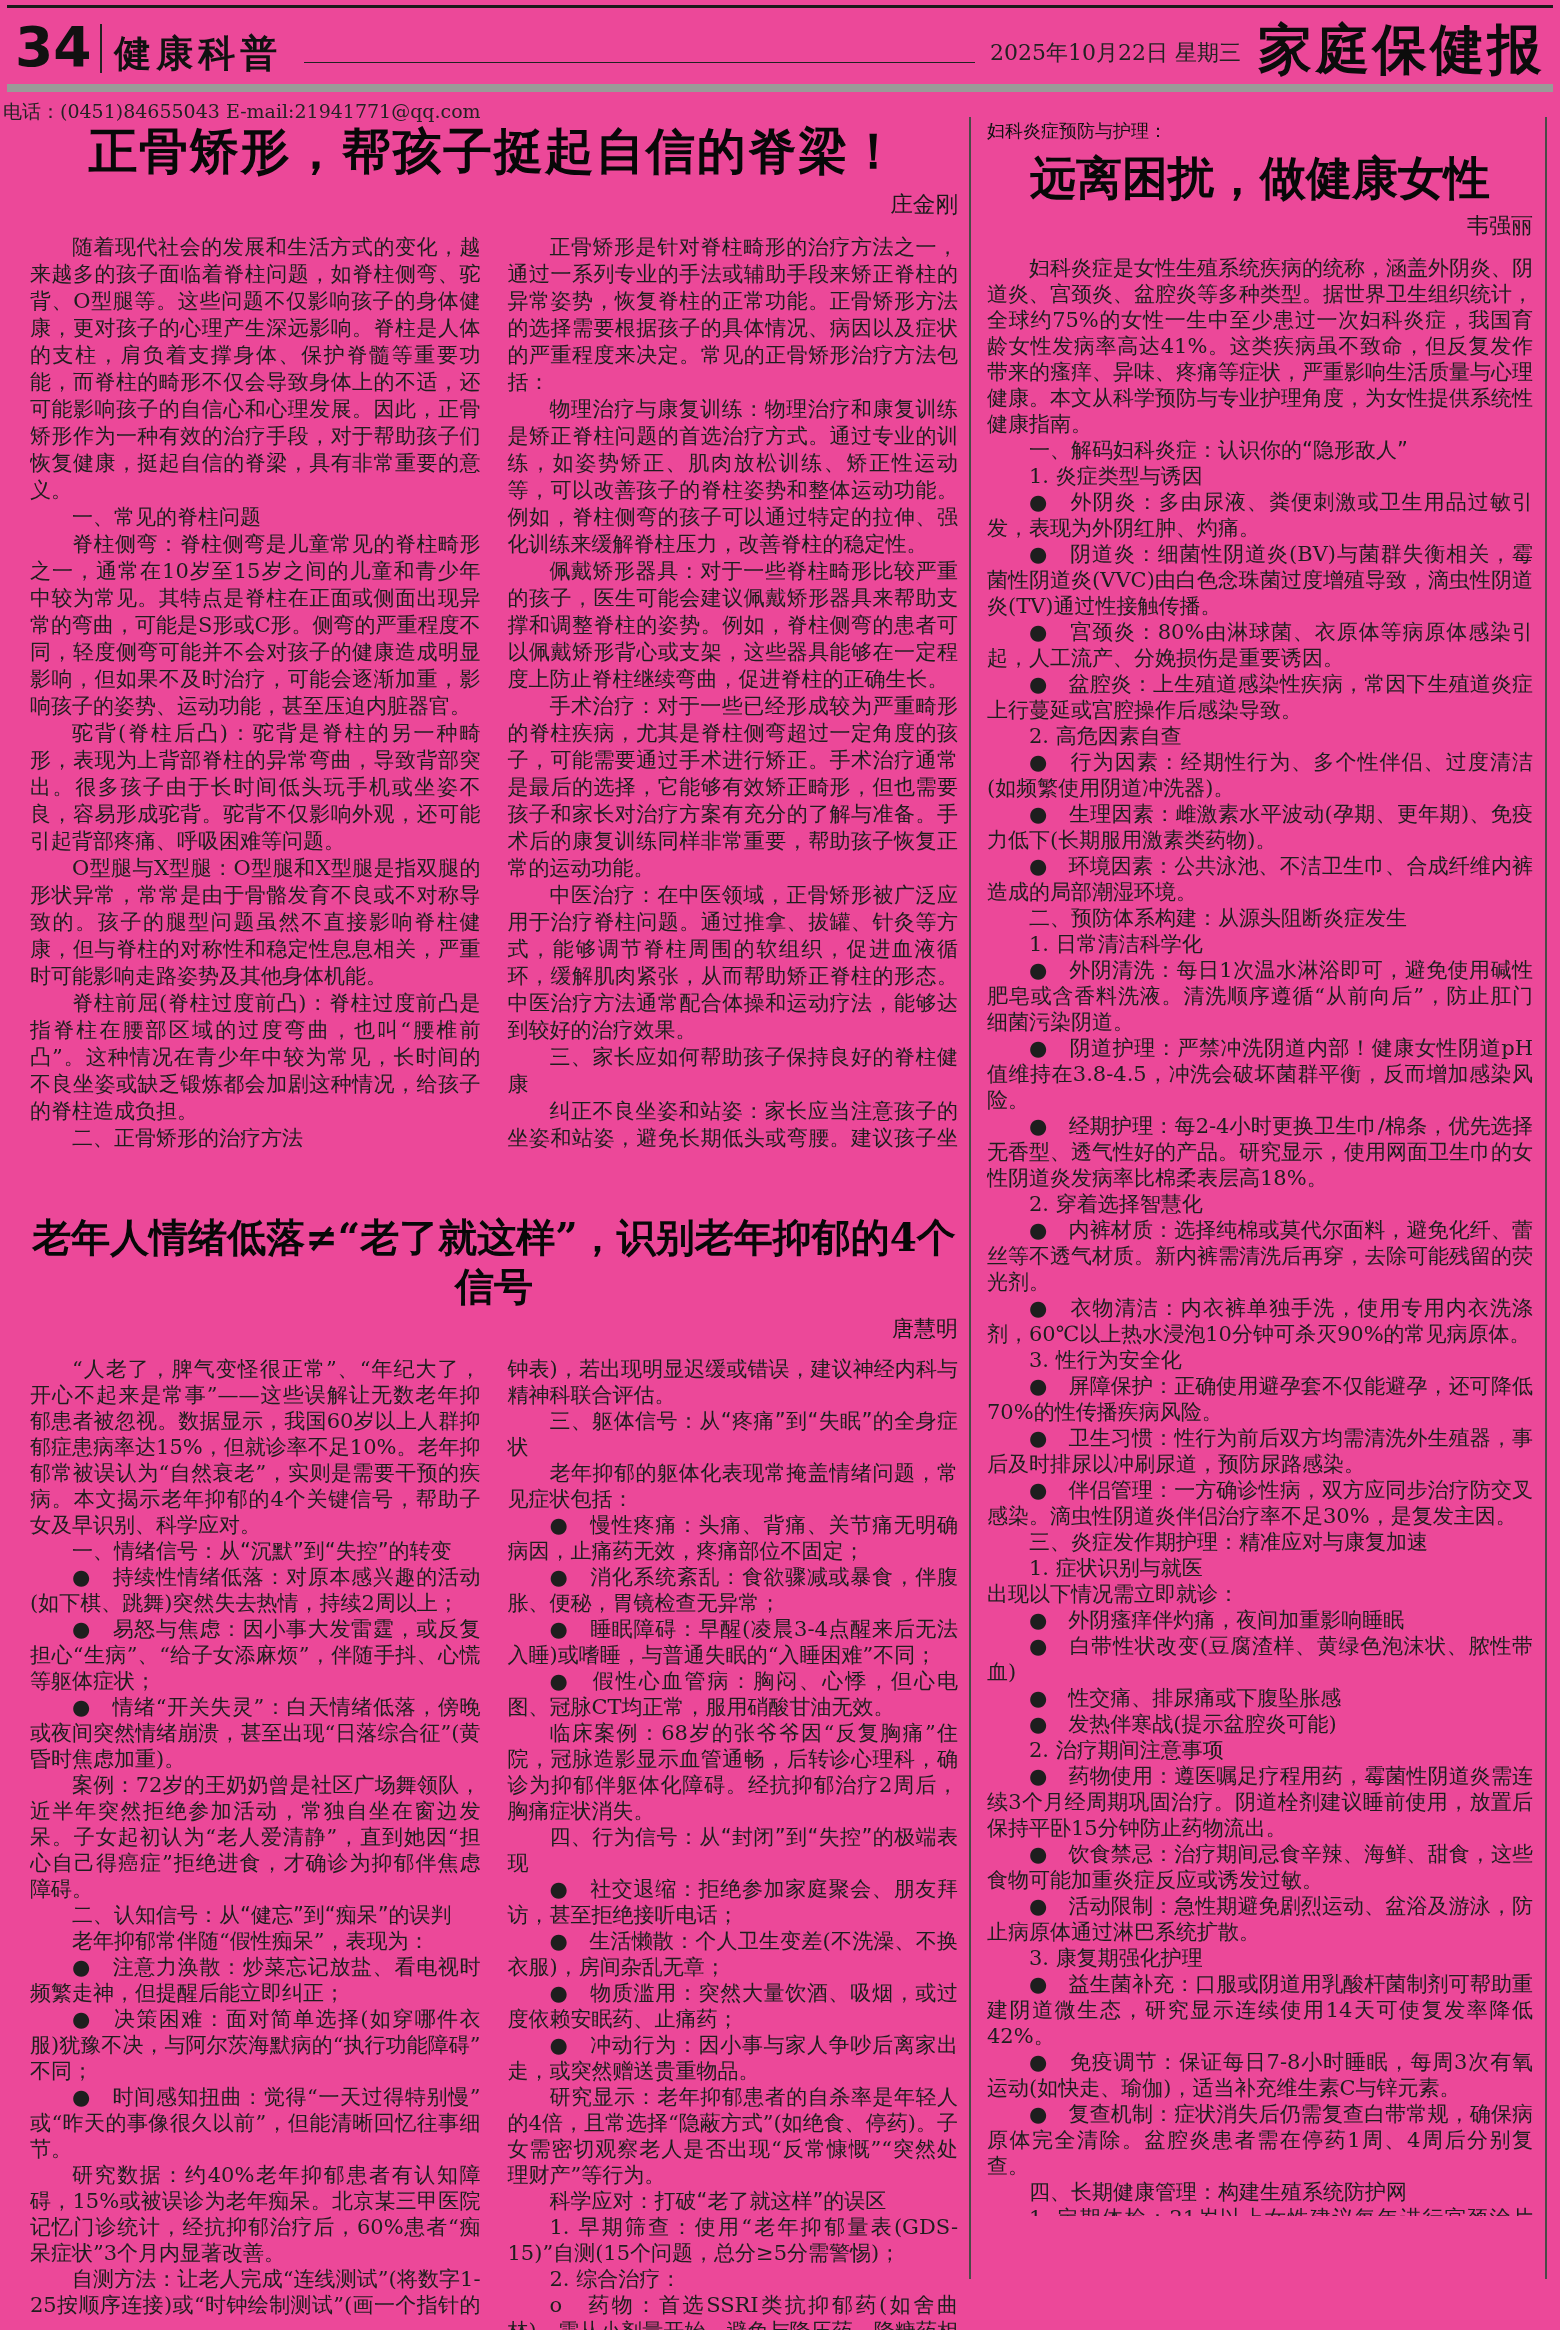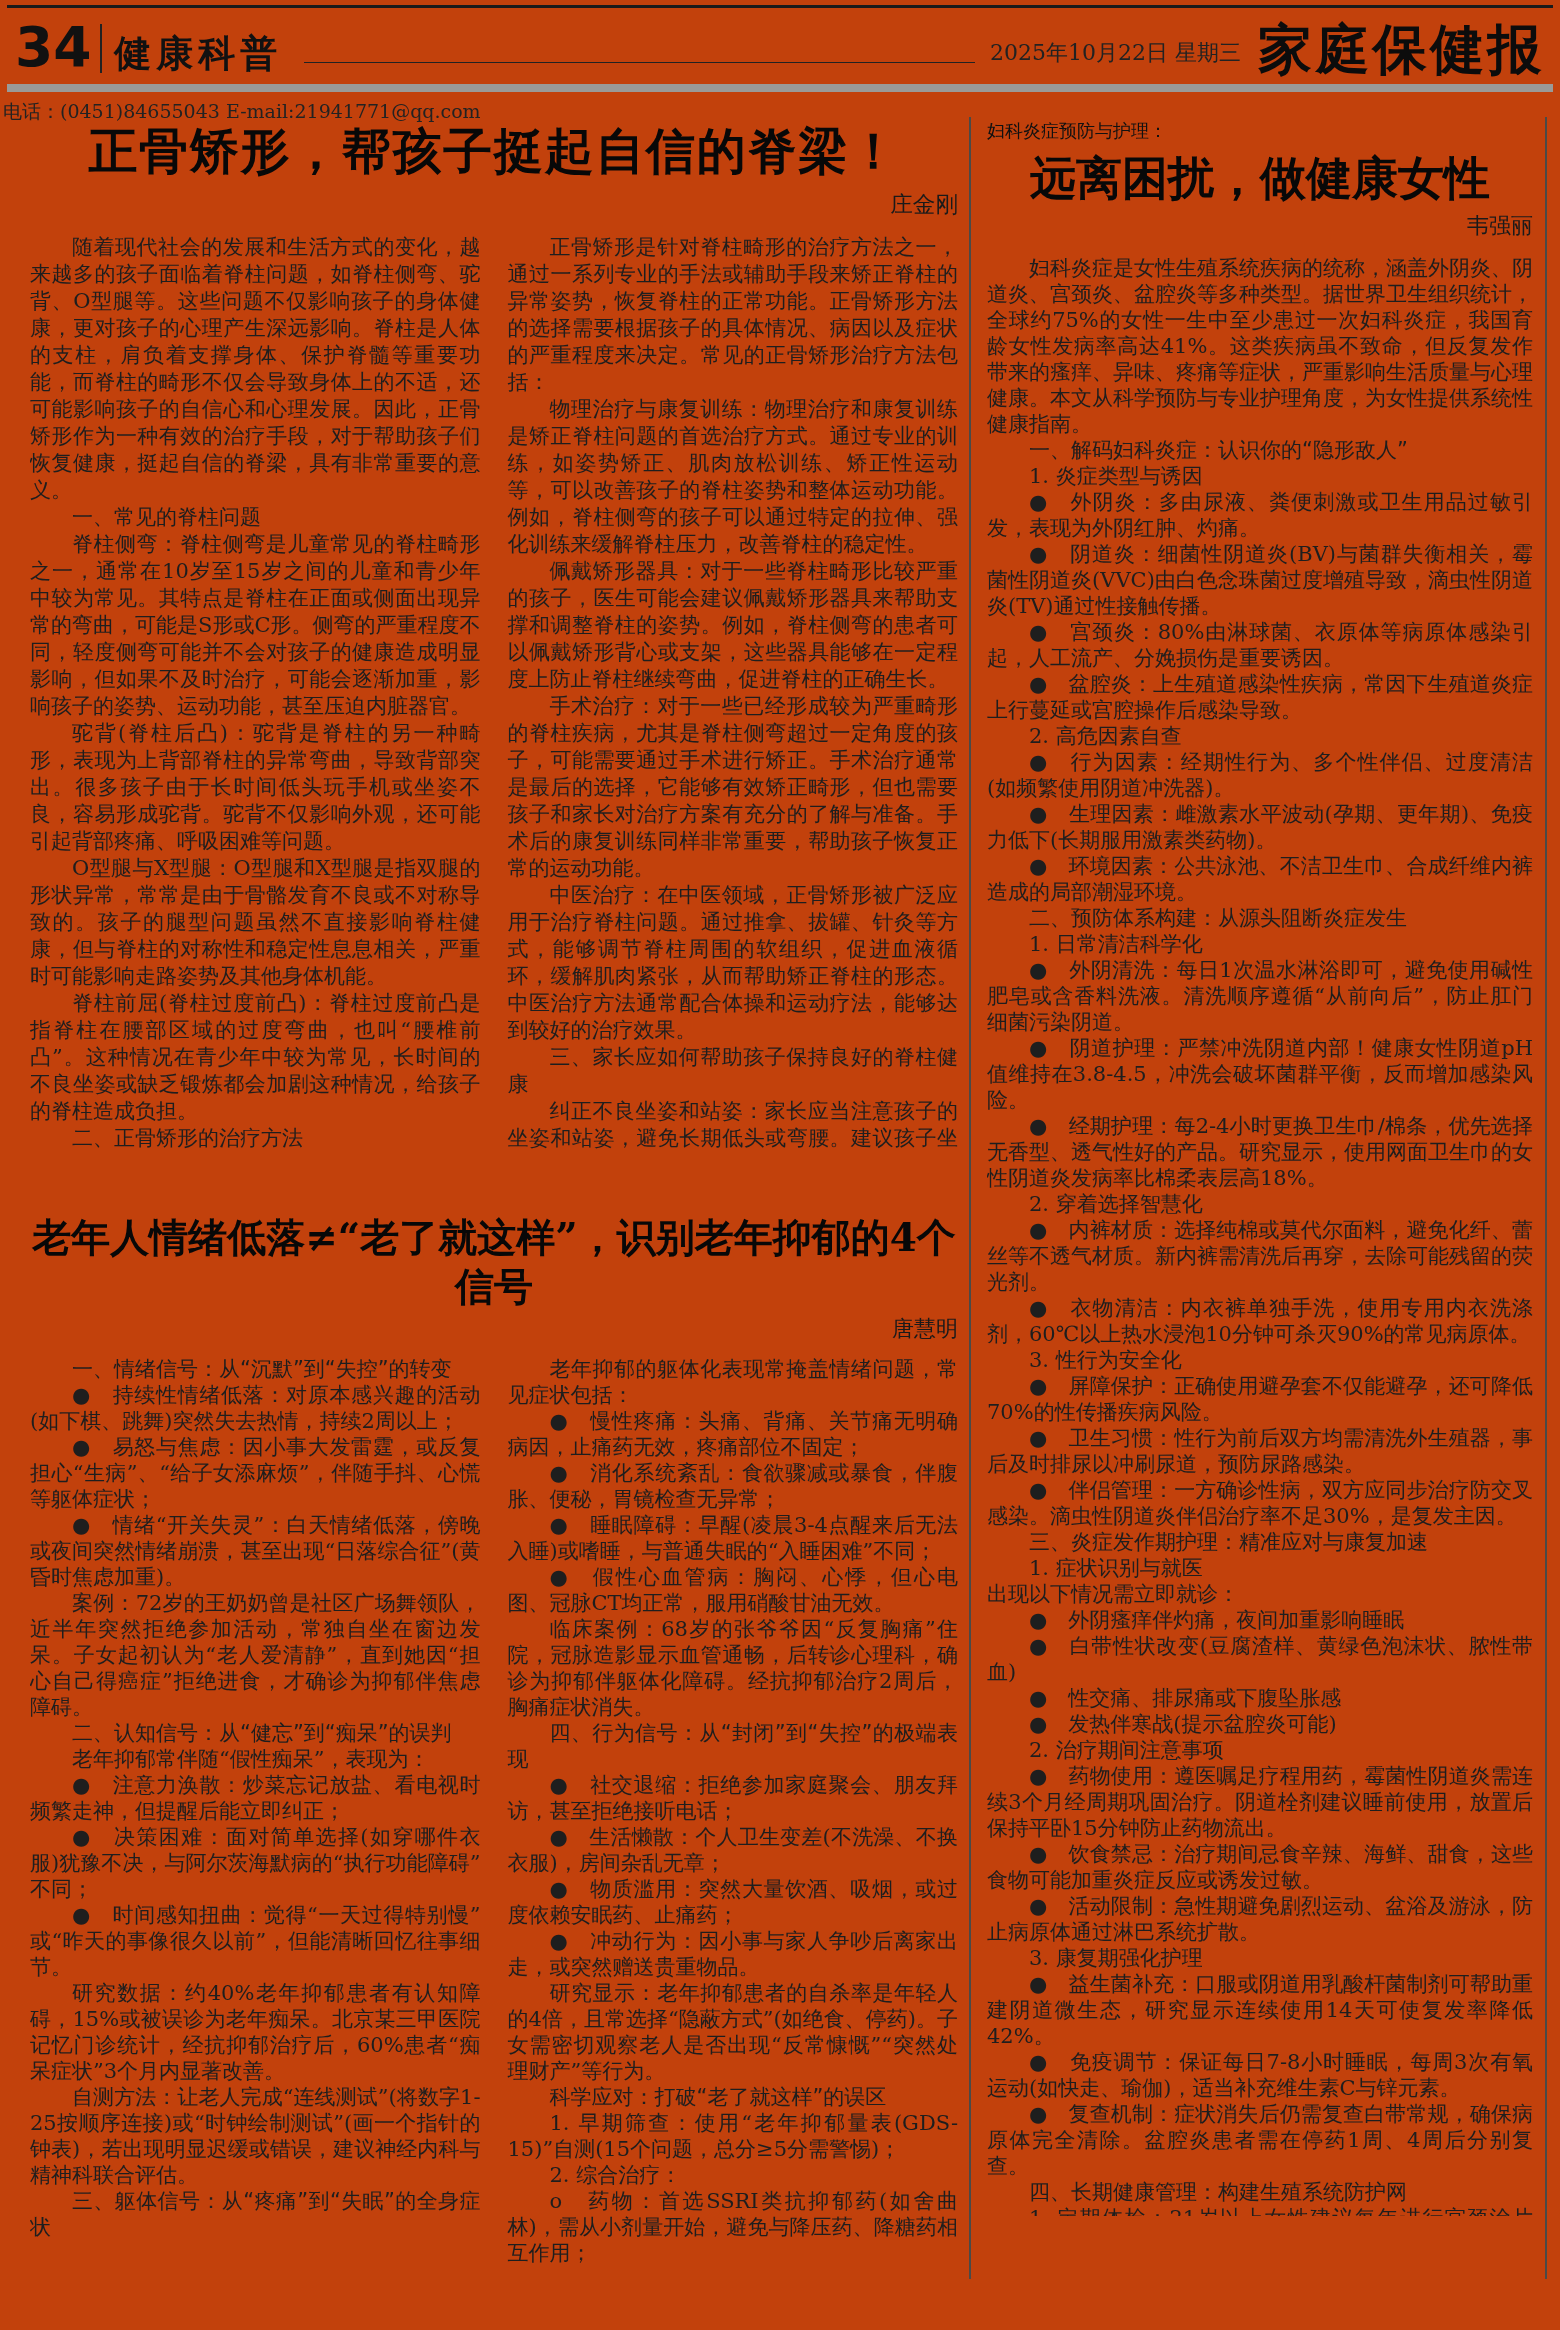--- a/index.html
+++ b/index.html
@@ -1,20 +1,20 @@
 <!DOCTYPE html>
 <html lang="zh" style="font-size:13.4px"><head>
 <meta charset="utf-8">
 <style>
   html,body{margin:0;padding:0;background:#e8e8e6;}
   .page{
     position:relative;
     width:1560px;height:2330px;
     margin:0 auto;
-    background:#c2410c;
+    background:#ec4899;
     color:#1e1e1e;
     font-family:"DejaVu Serif","Liberation Serif",serif;
     overflow:hidden;
   }
   .toprule{position:absolute;top:5px;left:6.7px;right:6.7px;height:2.5px;background:#1a1a1a;}
   
   .hdr{position:absolute;top:11.7px;left:15px;right:15px;height:65px;display:flex;align-items:flex-end;}
   .pgnum{font-family:"DejaVu Sans","Liberation Sans",sans-serif;font-size:55px;line-height:59px;font-weight:700;color:#111;}
   .hdiv{width:2.5px;height:49px;background:#222;margin:0 11.7px 3.4px 8.4px;align-self:flex-end;}
   .section{font-size:37px;line-height:44px;font-weight:700;letter-spacing:5px;color:#111;margin-bottom:1.7px;}
@@ -142,20 +142,21 @@
         <p class="pg b">●　复查机制：症状消失后仍需复查白带常规，确保病原体完全清除。盆腔炎患者需在停药1周、4周后分别复查。</p>
         <p class="pg h">四、长期健康管理：构建生殖系统防护网</p>
         <p class="pg n">1. 定期体检：21岁以上女性建议每年进行宫颈涂片(TCT)联合HPV检测，30岁以上可延长至3年一次。</p>
       </div>
   </section>
 
   <section class="art3">
     <h1 class="a-title">老年人情绪低落≠“老了就这样”，识别老年抑郁的4个信号</h1>
     <div class="author">唐慧明</div>
     <div class="body cols2">
+        <p class="pg p">“人老了，脾气变怪很正常”、“年纪大了，开心不起来是常事”——这些误解让无数老年抑郁患者被忽视。数据显示，我国60岁以上人群抑郁症患病率达15%，但就诊率不足10%。老年抑郁常被误认为“自然衰老”，实则是需要干预的疾病。本文揭示老年抑郁的4个关键信号，帮助子女及早识别、科学应对。</p>
         <p class="pg h">一、情绪信号：从“沉默”到“失控”的转变</p>
         <p class="pg b">●　持续性情绪低落：对原本感兴趣的活动(如下棋、跳舞)突然失去热情，持续2周以上；</p>
         <p class="pg b">●　易怒与焦虑：因小事大发雷霆，或反复担心“生病”、“给子女添麻烦”，伴随手抖、心慌等躯体症状；</p>
         <p class="pg b">●　情绪“开关失灵”：白天情绪低落，傍晚或夜间突然情绪崩溃，甚至出现“日落综合征”(黄昏时焦虑加重)。</p>
         <p class="pg p">案例：72岁的王奶奶曾是社区广场舞领队，近半年突然拒绝参加活动，常独自坐在窗边发呆。子女起初认为“老人爱清静”，直到她因“担心自己得癌症”拒绝进食，才确诊为抑郁伴焦虑障碍。</p>
         <p class="pg h">二、认知信号：从“健忘”到“痴呆”的误判</p>
         <p class="pg p">老年抑郁常伴随“假性痴呆”，表现为：</p>
         <p class="pg b">●　注意力涣散：炒菜忘记放盐、看电视时频繁走神，但提醒后能立即纠正；</p>
         <p class="pg b">●　决策困难：面对简单选择(如穿哪件衣服)犹豫不决，与阿尔茨海默病的“执行功能障碍”不同；</p>
         <p class="pg b">●　时间感知扭曲：觉得“一天过得特别慢”或“昨天的事像很久以前”，但能清晰回忆往事细节。</p>

